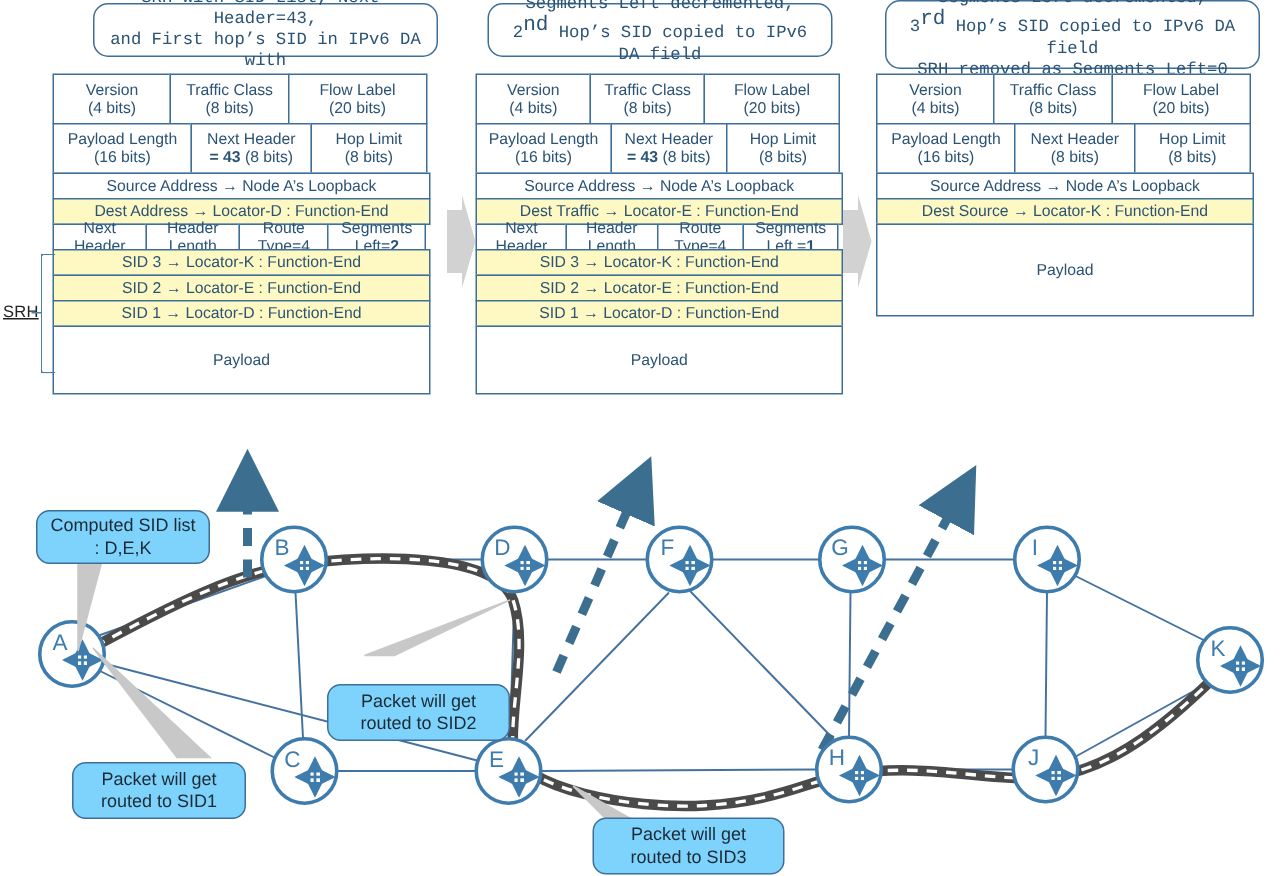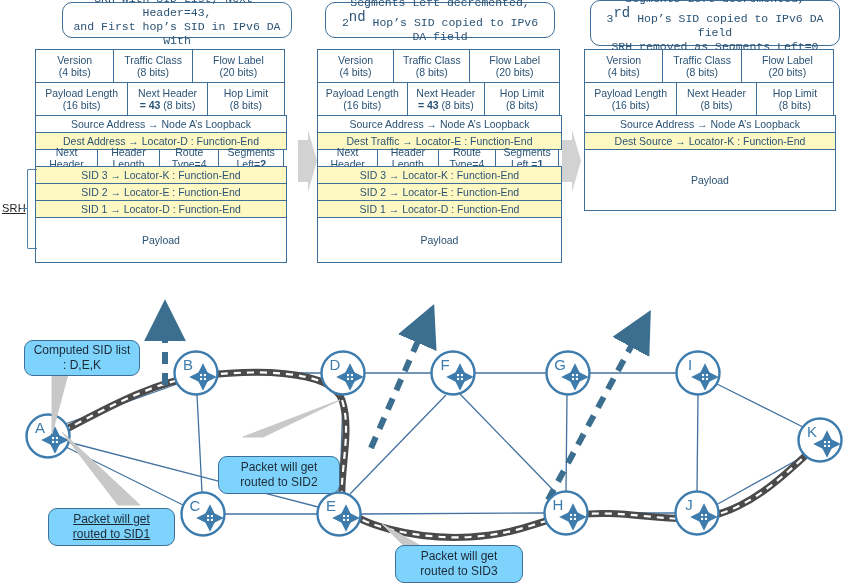--- a/index.html
+++ b/index.html
@@ -463,21 +463,21 @@
       <polygon points="408,550 428,550 382,524"></polygon>
     </g>
   </svg>
 
   <div class="callout" style="left:24px;top:340px;width:116px;height:36px;">
     <div>
       <span>Computed SID list :</span>
       <span>D,E,K</span>
     </div>
   </div>
-  <div class="callout" style="left:48px;top:508px;width:127px;height:38px;text-decoration:underline;">
+  <div class="callout" style="left:48px;top:508px;width:116px;height:38px;">
     <div>
       <span>Packet will get</span>
       <span>routed to SID1</span>
     </div>
   </div>
   <div class="callout" style="left:218px;top:432px;width:122px;height:38px;margin-top:24px;">
     <div>
       <span>Packet will get</span>
       <span>routed to SID2</span>
     </div>

